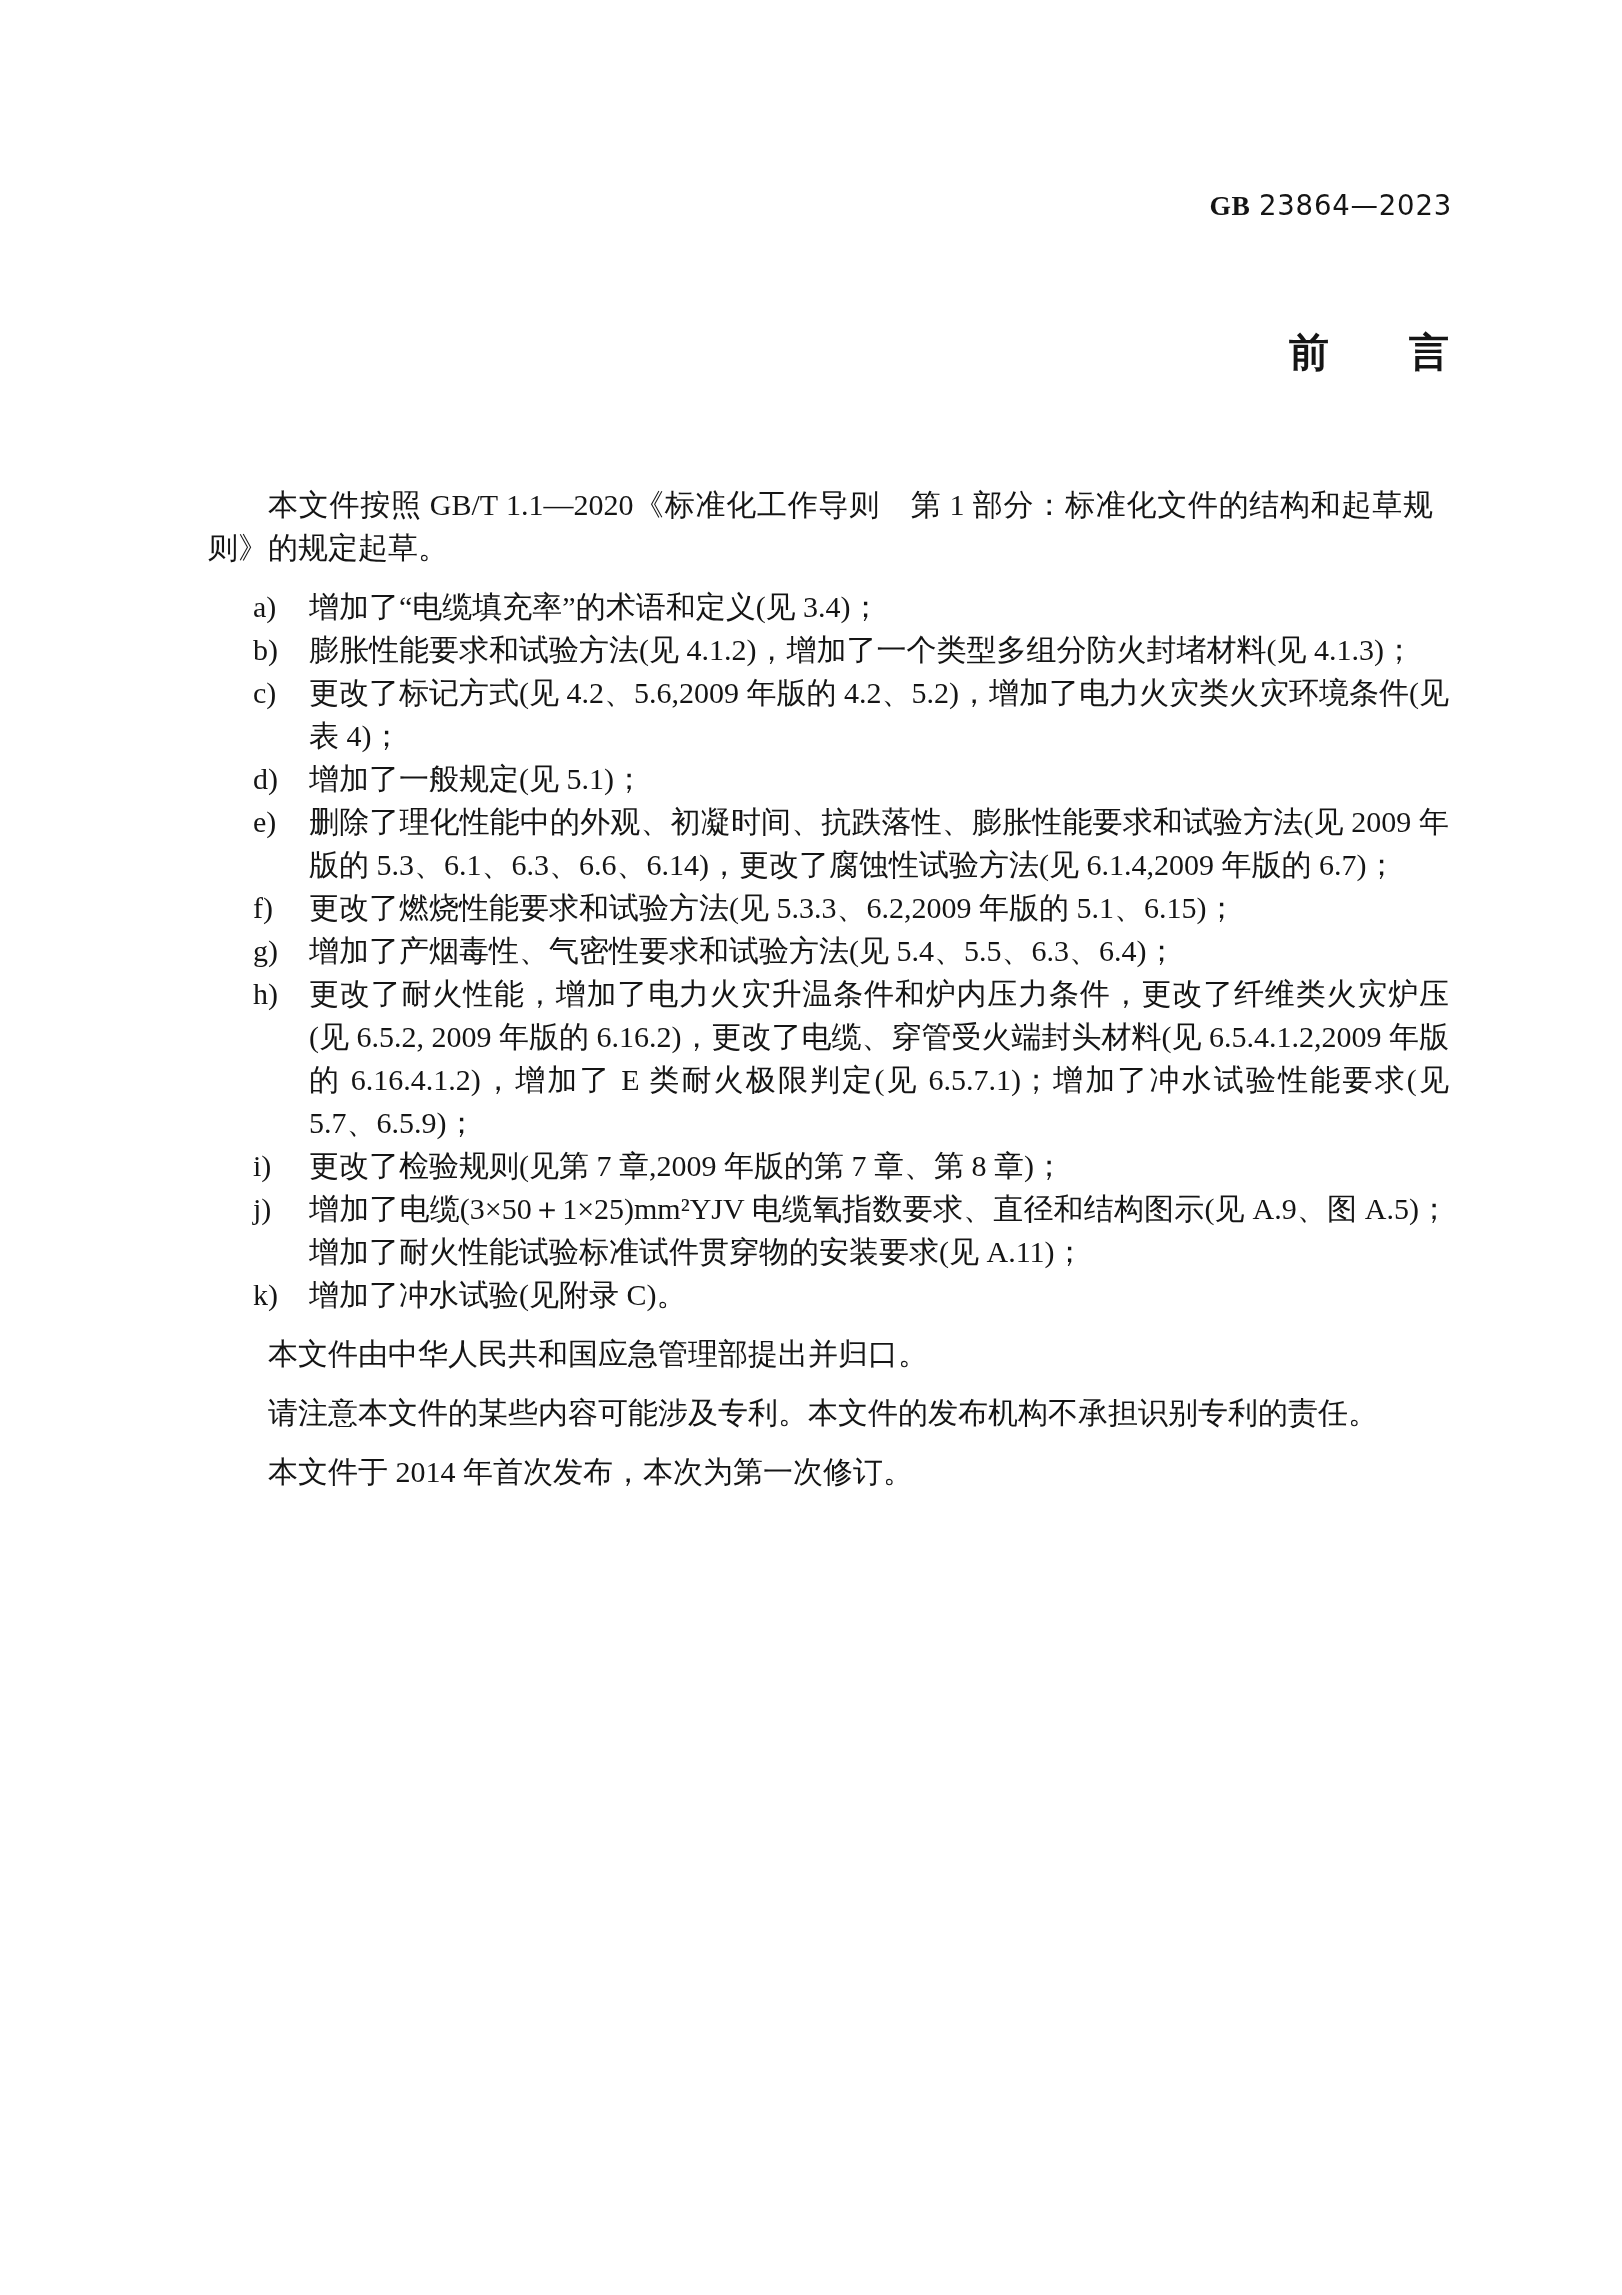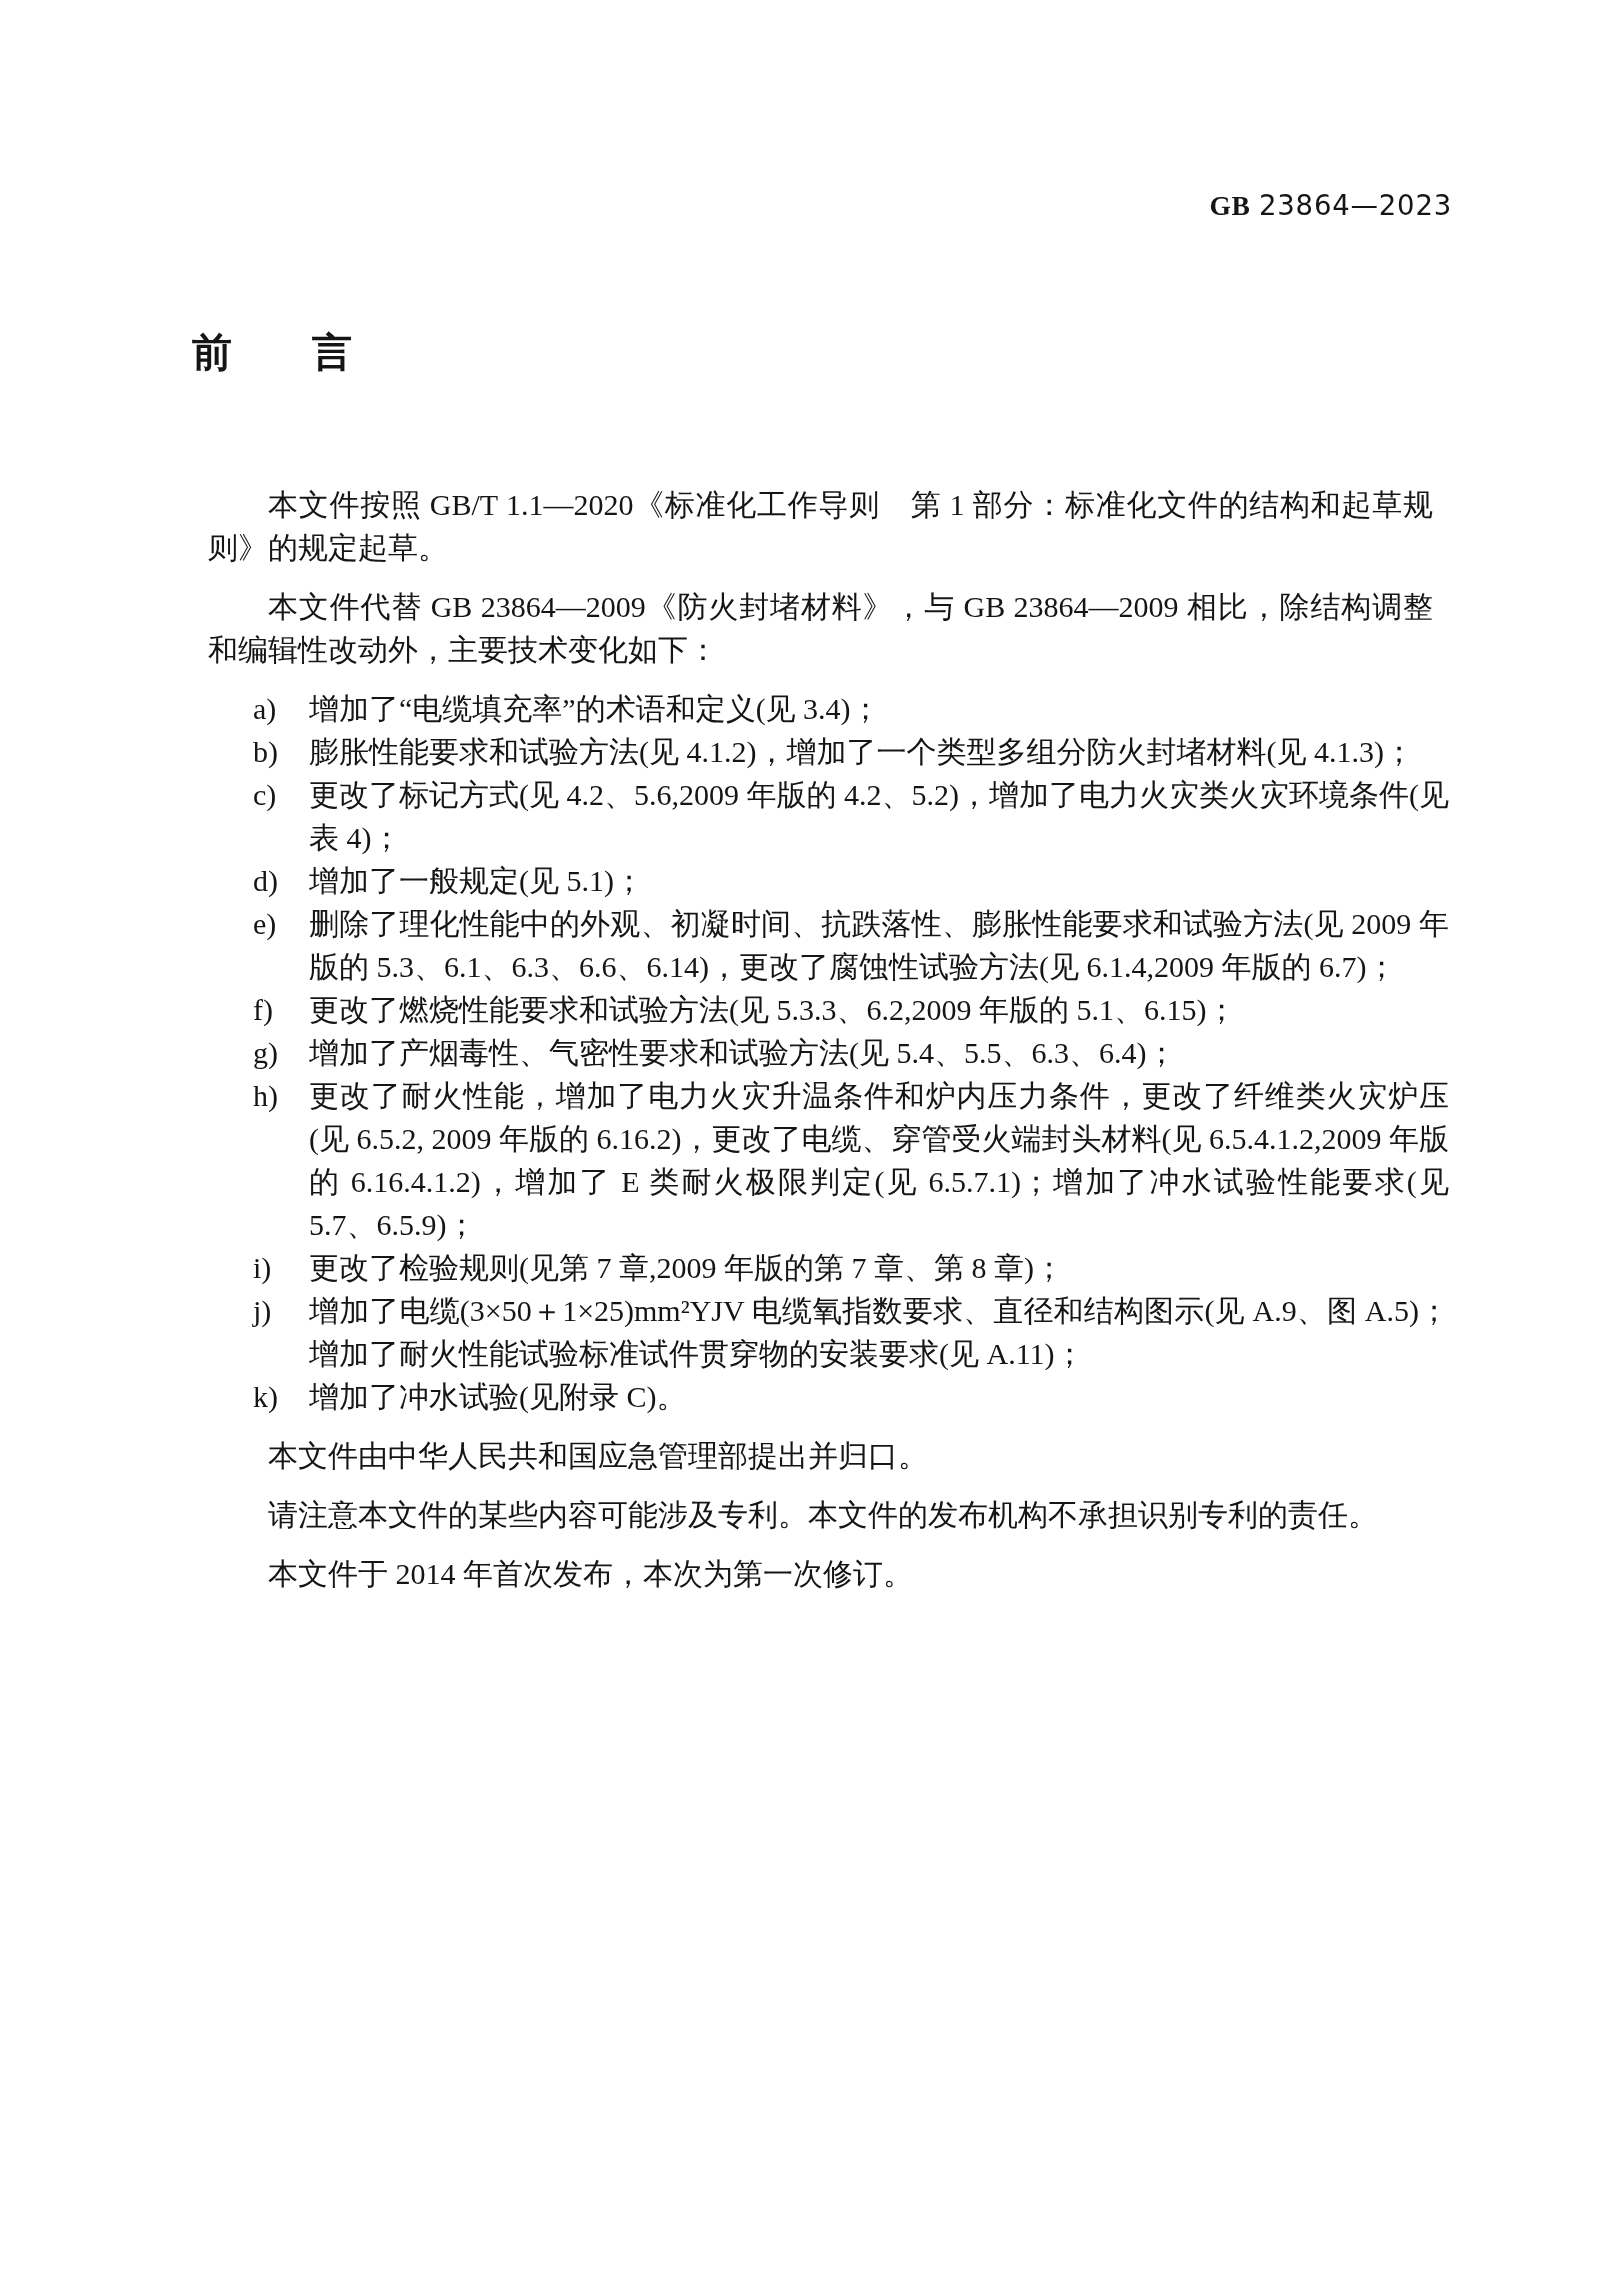--- a/index.html
+++ b/index.html
@@ -36,21 +36,21 @@
     font-weight: 400;
     letter-spacing: 0.8px;
   }
   
   .title {
     position: absolute;
     top: 329px;
     left: 192px;
     width: 1257px;
     margin: 0;
-    text-align: left;
+    text-align: right;
     font-size: 40px;
     line-height: 47px;
     font-weight: 700;
     font-family: "Liberation Sans", sans-serif;
   }
   
   .body-block {
     position: absolute;
     top: 467px;
     left: 192px;
@@ -92,21 +92,20 @@
 
   <div class="std-code">
     <span class="gb">GB</span><span class="num">23864—2023</span>
   </div>
 
   <h1 class="title">前　　言</h1>
 
   <div class="body-block">
 
     <p class="para">本文件按照 GB/T 1.1—2020《标准化工作导则　第 1 部分：标准化文件的结构和起草规则》的规定起草。</p>
-    <p class="para">本文件代替 GB 23864—2009《防火封堵材料》，与 GB 23864—2009 相比，除结构调整和编辑性改动外，主要技术变化如下：</p>
 
     <div class="item">
       <span class="label">a)</span>
       <span class="text">增加了“电缆填充率”的术语和定义(见 3.4)；</span>
     </div>
     <div class="item">
       <span class="label">b)</span>
       <span class="text">膨胀性能要求和试验方法(见 4.1.2)，增加了一个类型多组分防火封堵材料(见 4.1.3)；</span>
     </div>
     <div class="item">

